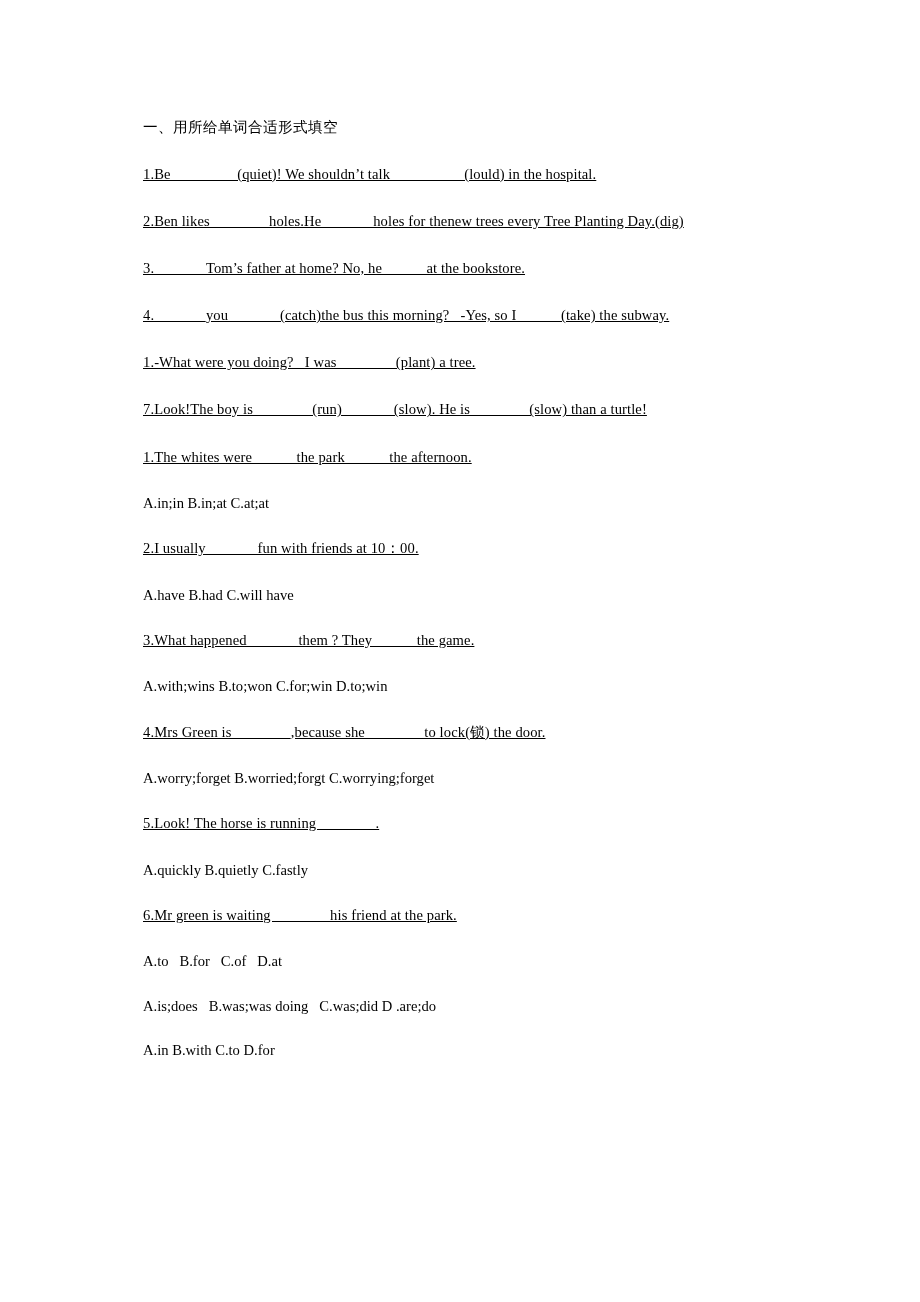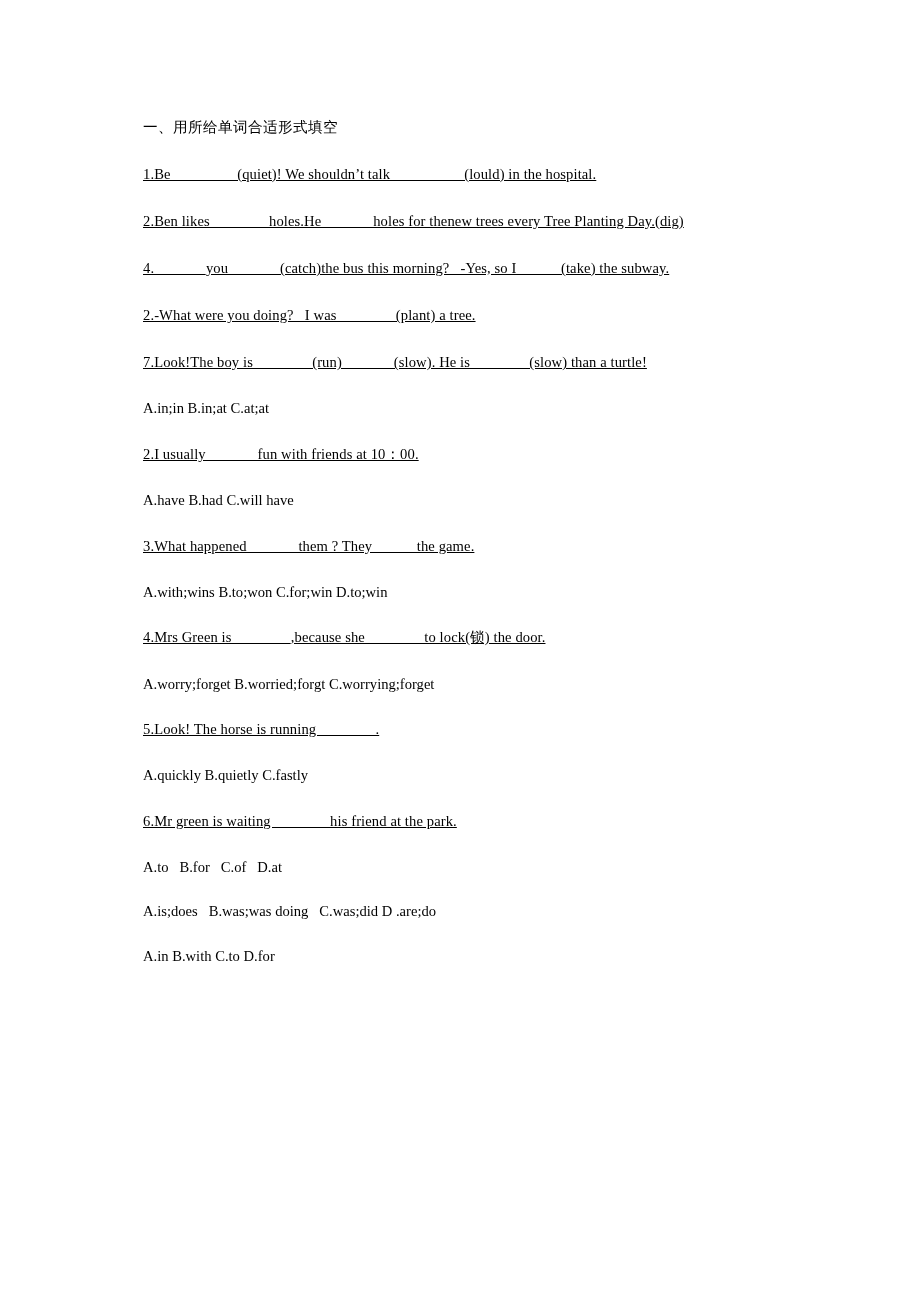--- a/index.html
+++ b/index.html
@@ -41,26 +41,28 @@
 </style>
 </head>
 <body>
 
 <div class="page">
 
   <div>
     <div class="heading">一、用所给单词合适形式填空</div>
     <div class="doc-line">1.Be  ________(quiet)! We shouldn’t talk  _________(lould) in the hospital.</div>
     <div class="doc-line">2.Ben likes  _______holes.He  ______holes for thenew trees every Tree Planting Day.(dig)</div>
+    <div class="doc-line">3._______Tom’s father at home? No, he  _____at the bookstore.</div>
     <div class="doc-line">4._______you  ______(catch)the bus this morning?   -Yes, so I  _____(take) the subway.</div>
-    <div class="doc-line">2.-What were you doing?   I was  _______(plant) a tree.</div>
+    <div class="doc-line">1.-What were you doing?   I was  _______(plant) a tree.</div>
     <div class="doc-line">7.Look!The boy is  _______(run)  ______(slow). He is  _______(slow) than a turtle!</div>
   </div>
 
   <div>
+    <div class="doc-line">1.The whites were  _____the park  _____the afternoon.</div>
     <div class="opt-line">A.in;in B.in;at C.at;at</div>
     <div class="doc-line">2.I usually  ______fun with friends at 10：00.</div>
     <div class="opt-line">A.have B.had C.will have</div>
     <div class="doc-line">3.What happened_______them ? They  ____  the game.</div>
     <div class="opt-line">A.with;wins B.to;won C.for;win D.to;win</div>
     <div class="doc-line">4.Mrs Green is  _______,because she  ______  to lock(锁) the door.</div>
     <div class="opt-line">A.worry;forget B.worried;forgt C.worrying;forget</div>
     <div class="doc-line">5.Look! The horse is running  _______.</div>
     <div class="opt-line">A.quickly B.quietly C.fastly</div>
     <div class="doc-line">6.Mr green is waiting  ______  his friend at the park.</div>

